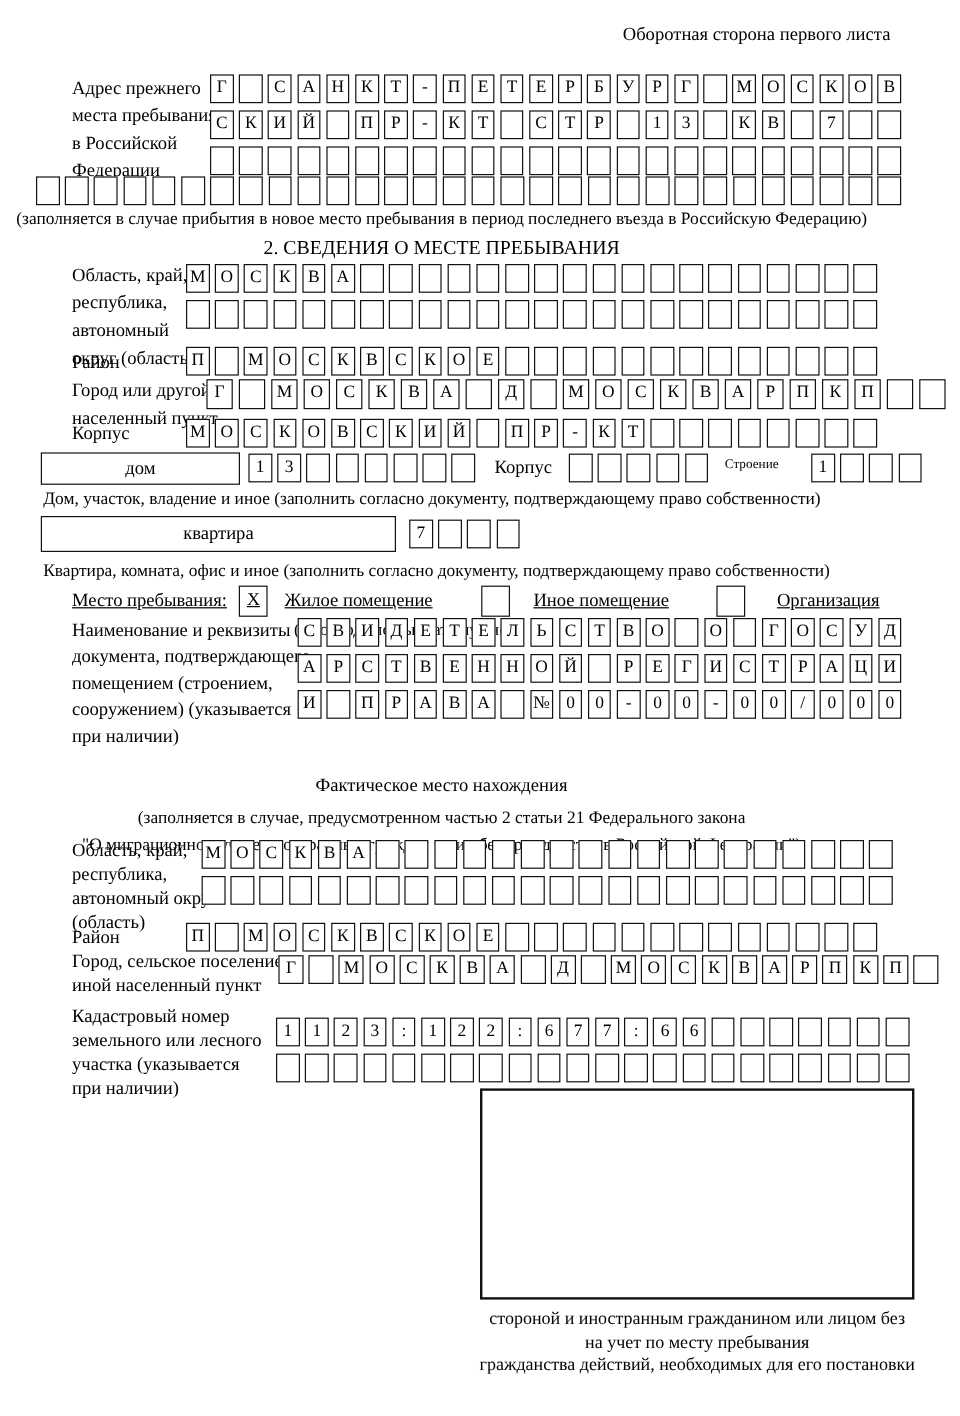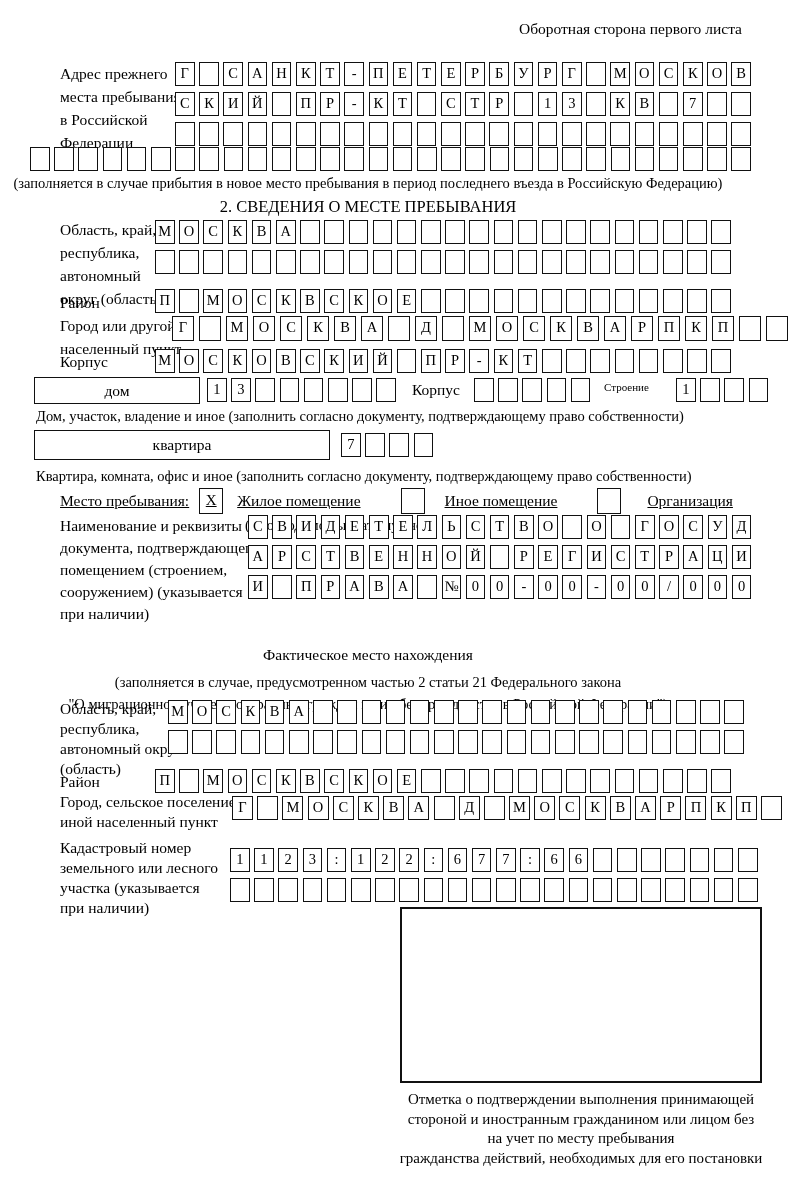--- a/index.html
+++ b/index.html
@@ -603,19 +603,18 @@
       <span class="cell"></span>
       <span class="cell"></span>
       <span class="cell"></span>
       <span class="cell"></span>
       <span class="cell"></span>
       <span class="cell"></span>
     </div>
 
   <div class="abs stampbox" style="left:400px;top:907px;width:362px;height:176px"></div>
   <div class="abs" style="left:370px;top:1090px;width:422px;text-align:center;font-size:15px;line-height:19.5px">
-      <div>Отметка о подтверждении выполнения принимающей</div>
       <div>стороной и иностранным гражданином или лицом без</div>
       <div>на учет по месту пребывания</div>
       <div>гражданства действий, необходимых для его постановки</div>
     </div>
 
 </div>
 
 </body></html>

